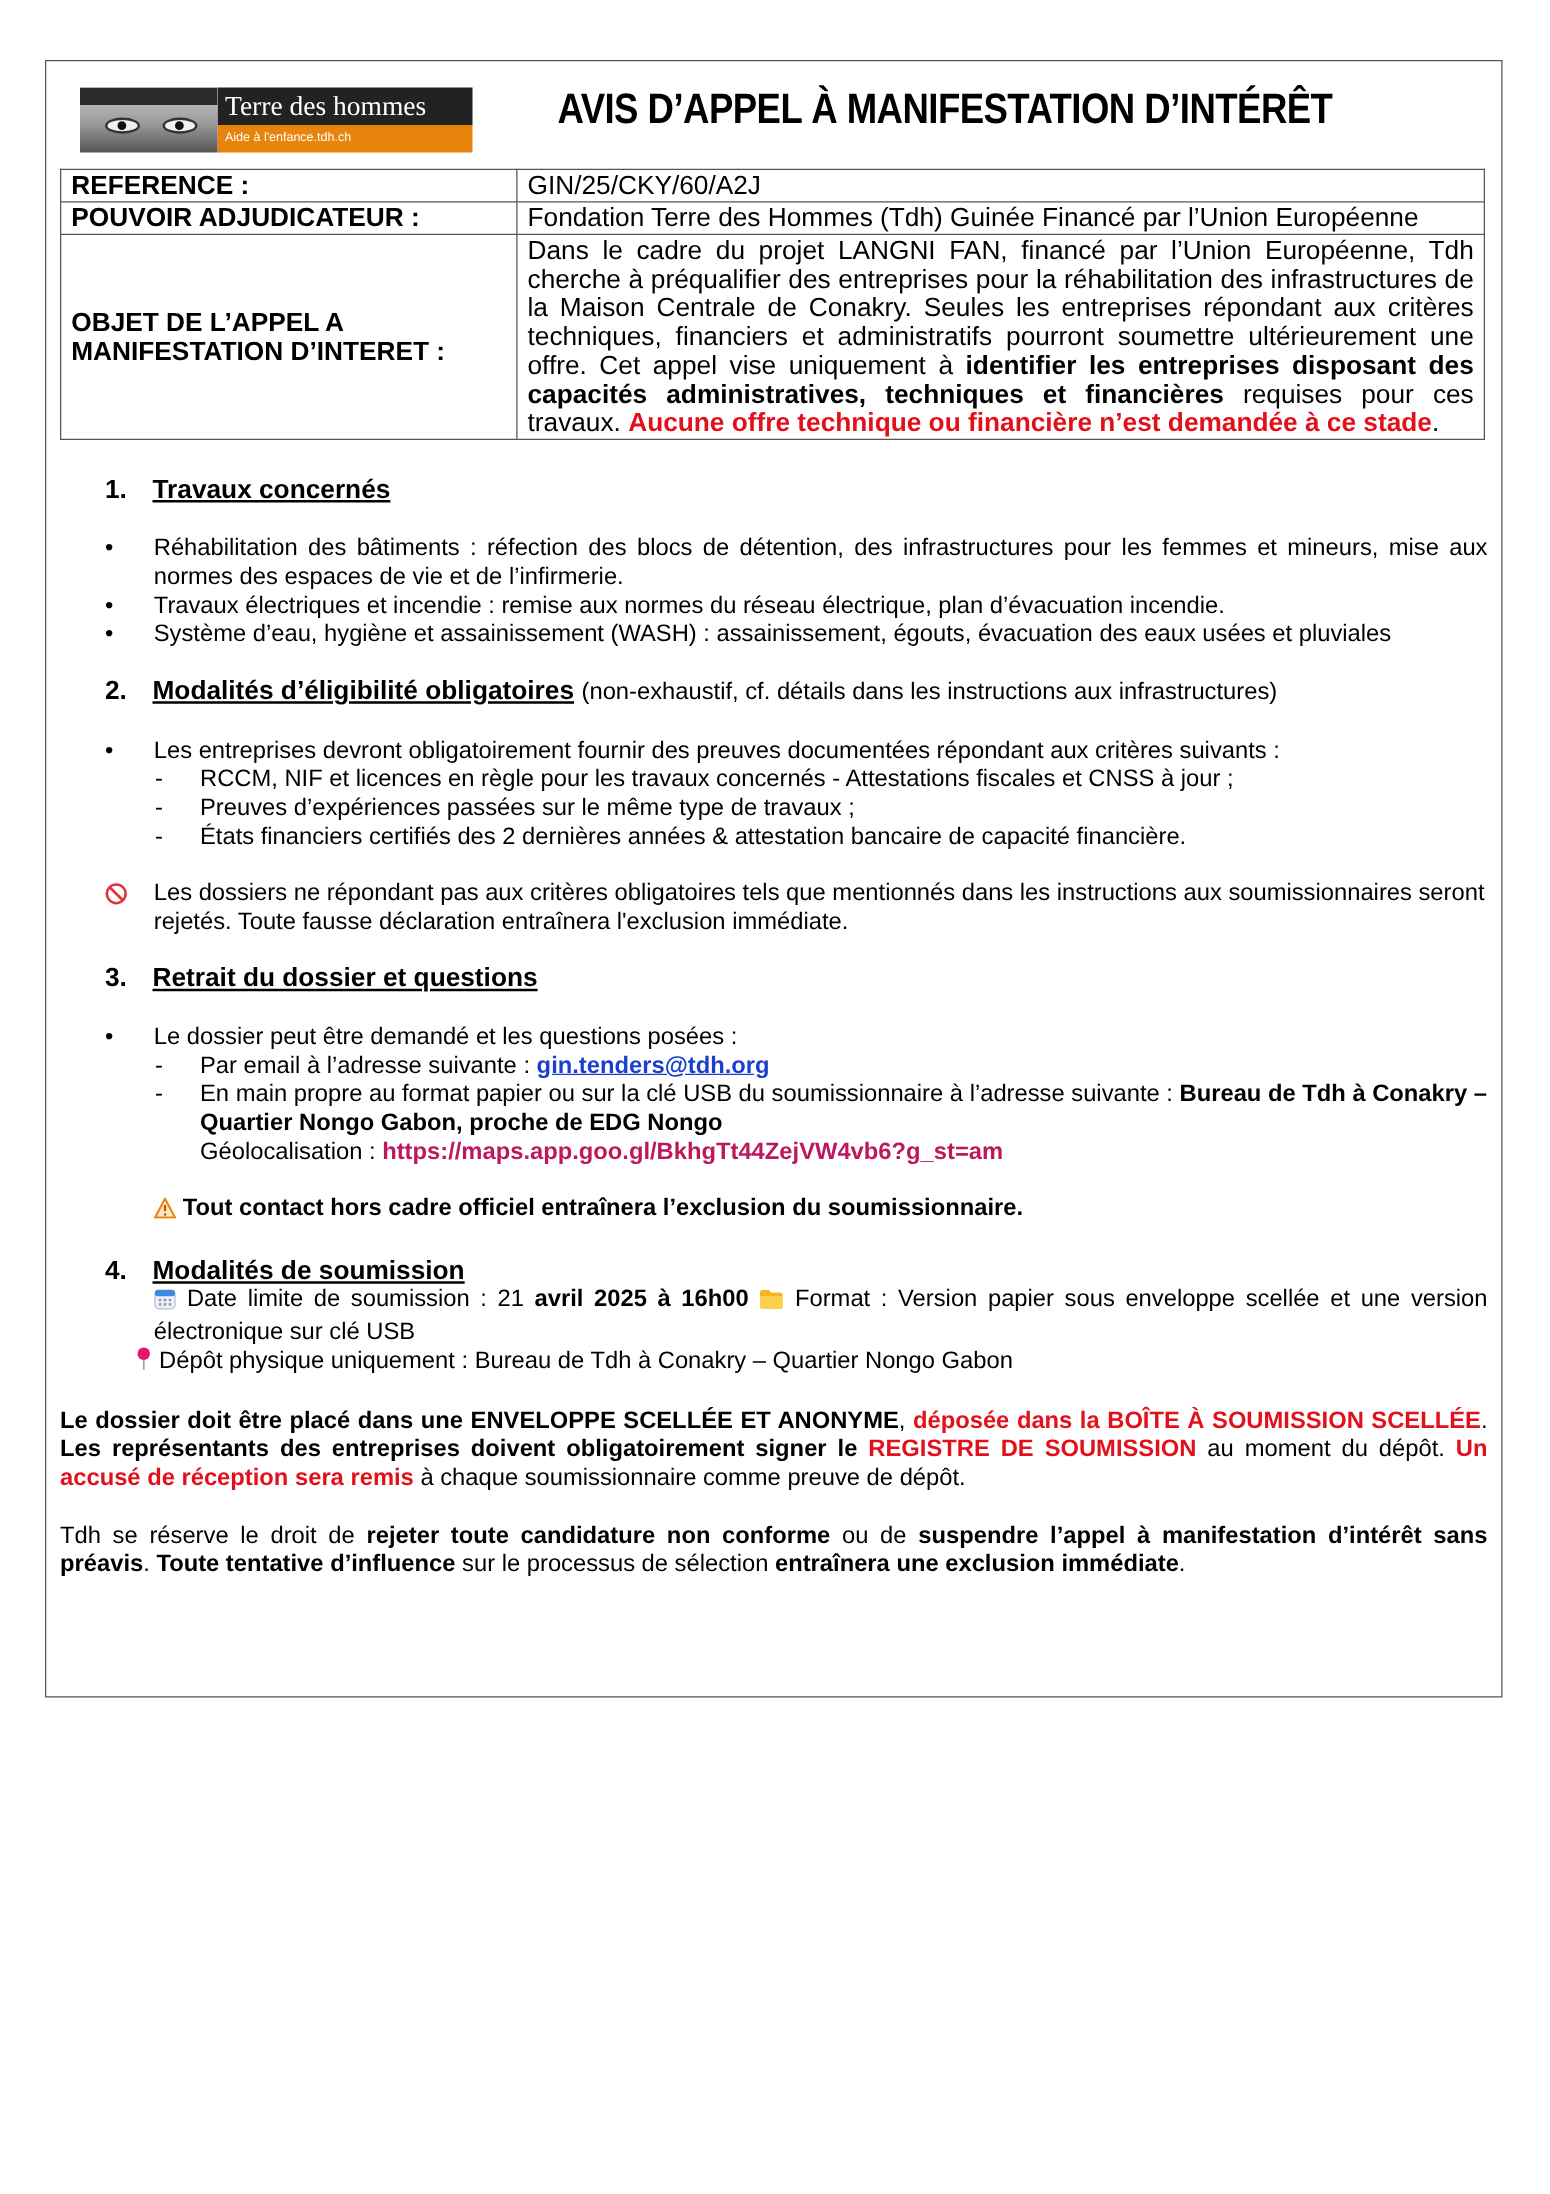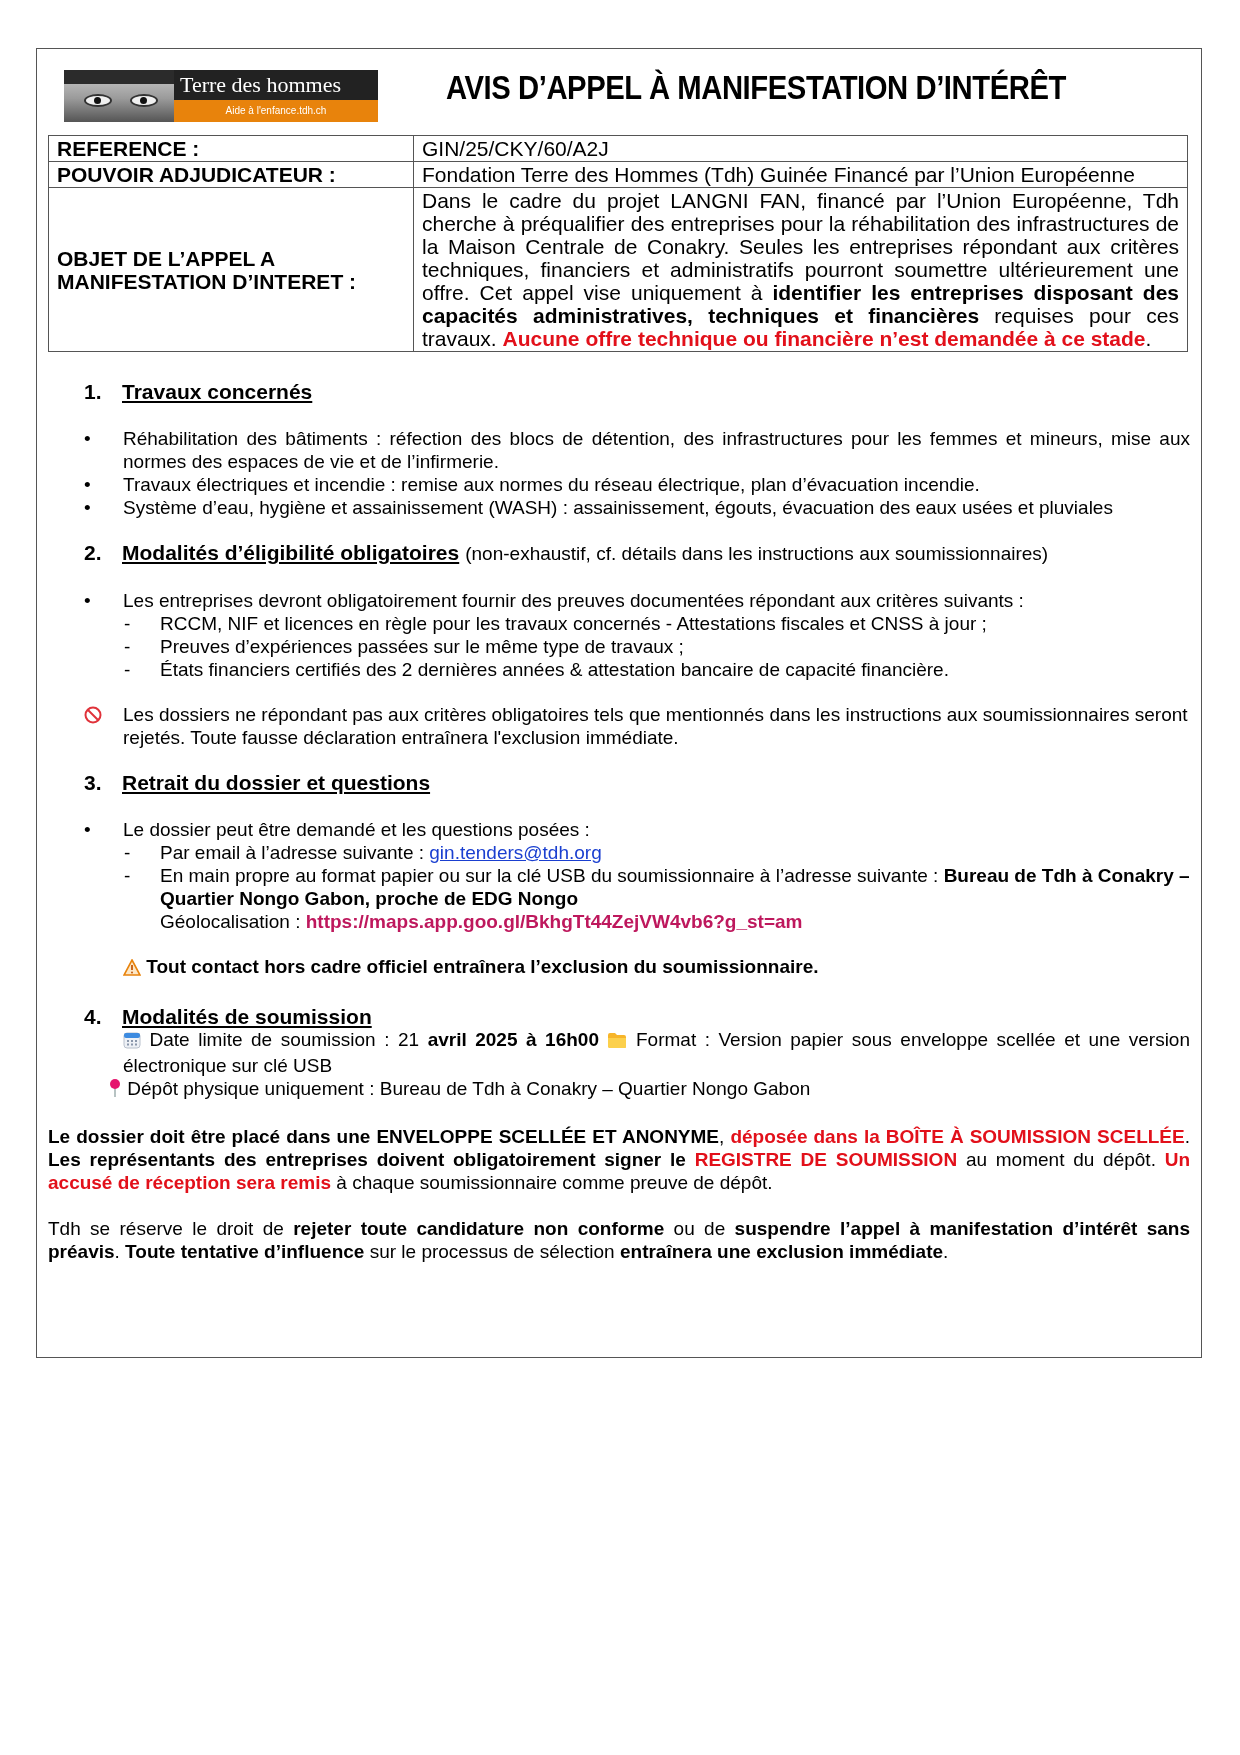--- a/index.html
+++ b/index.html
@@ -7,39 +7,39 @@
     .frame { position: absolute; left: 36px; top: 48px; width: 1166px; height: 1310px; border: 1px solid #555; box-sizing: border-box; }
     .logo { position: absolute; left: 64px; top: 70px; width: 314px; height: 64px; display: flex; }
     .logo-photo { width: 110px; height: 52px; background: linear-gradient(180deg,#cfcfcf 0%,#9a9a9a 55%,#555 100%); position: relative; overflow: hidden; }
     .logo-photo .hair { position: absolute; left: 0; top: 0; width: 110px; height: 14px; background: #2b2b2b; }
     .logo-photo .eye { position: absolute; top: 24px; width: 24px; height: 9px; background: #f0f0f0; border-radius: 50%; border: 2px solid #333; }
     .logo-photo .eye::after { content: ""; position: absolute; left: 8px; top: 1px; width: 7px; height: 7px; border-radius: 50%; background: #111; }
     .logo-photo .eye.l { left: 20px; }
     .logo-photo .eye.r { left: 66px; }
     .logo-right { flex: 1; display: flex; flex-direction: column; }
     .logo-top { height: 30px; background: #222; color: #fff; font-family: "Liberation Serif", serif; font-size: 22px; line-height: 30px; padding-left: 6px; }
-    .logo-bottom { height: 22px; background: #e8830c; color: #fff; font-size: 10px; line-height: 22px; padding: 0 6px; display: flex; justify-content: center; }
+    .logo-bottom { height: 22px; background: #e8830c; color: #fff; font-size: 10px; line-height: 22px; padding: 0 6px; display: flex; justify-content: flex-start; }
     .title { position: absolute; left: 446px; top: 68px; font-size: 34px; font-weight: bold; letter-spacing: -0.5px; transform: scaleX(0.86); transform-origin: left top; white-space: nowrap; }
     table.info { position: absolute; left: 48px; top: 135px; width: 1140px; border-collapse: collapse; font-size: 21px; }
     table.info td { border: 1px solid #555; padding: 1px 8px; vertical-align: middle; line-height: 23px; }
     table.info td.k { width: 348px; font-weight: bold; }
     table.info td.v { text-align: justify; }
     .red { color: #e2101a; }
     .b { font-weight: bold; }
     .content { position: absolute; left: 48px; top: 380px; width: 1142px; font-size: 19px; line-height: 23px; }
     .sec-h { display: flex; align-items: baseline; font-size: 21px; font-weight: bold; margin-left: 36px; }
     .sec-h .num { width: 38px; }
     .sec-h .ttl { text-decoration: underline; }
     .sec-h .note { font-weight: normal; font-size: 19px; margin-left: 6px; }
     ul.bul { list-style: none; margin: 0; padding: 0; }
     ul.bul > li { position: relative; padding-left: 75px; text-align: justify; }
     ul.bul > li::before { content: "•"; position: absolute; left: 36px; }
     .dash { position: relative; padding-left: 112px; }
     .dash::before { content: "-"; position: absolute; left: 76px; }
-    .link-blue { color: #1a3fd0; text-decoration: underline; font-weight: normal; }
+    .link-blue { color: #1a3fd0; text-decoration: underline; font-weight: bold; }
     .url-blue { color: #be185d; font-weight: bold; }
     .icon { display: inline-block; vertical-align: -3px; }
   </style>
 </head>
 <body>
 
 <div class="frame"></div>
 
 <div class="logo">
   <div class="logo-photo">
@@ -85,21 +85,21 @@
   <ul class="bul">
     <li>Réhabilitation des bâtiments : réfection des blocs de détention, des infrastructures pour les femmes et mineurs, mise aux normes des espaces de vie et de l’infirmerie.</li>
     <li>Travaux électriques et incendie : remise aux normes du réseau électrique, plan d’évacuation incendie.</li>
     <li>Système d’eau, hygiène et assainissement (WASH) : assainissement, égouts, évacuation des eaux usées et pluviales</li>
   </ul>
 
   <div style="height:22px"></div>
   <div class="sec-h">
     <span class="num">2.</span>
     <span class="ttl">Modalités d’éligibilité obligatoires</span>
-    <span class="note">(non-exhaustif, cf. détails dans les instructions aux soumissionnaires)</span>
+    <span class="note">(non-exhaustif, cf. détails dans les instructions aux infrastructures)</span>
   </div>
   <div style="height:24px"></div>
   <ul class="bul">
     <li>Les entreprises devront obligatoirement fournir des preuves documentées répondant aux critères suivants :</li>
   </ul>
   <div class="dash">RCCM, NIF et licences en règle pour les travaux concernés - Attestations fiscales et CNSS à jour ;</div>
   <div class="dash">Preuves d’expériences passées sur le même type de travaux ;</div>
   <div class="dash">États financiers certifiés des 2 dernières années &amp; attestation bancaire de capacité financière.</div>
   <div style="height:22px"></div>
   <div style="position:relative; padding-left:75px;">

